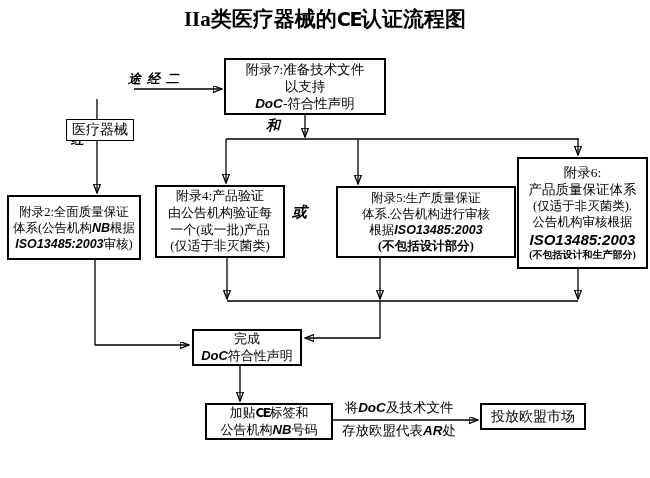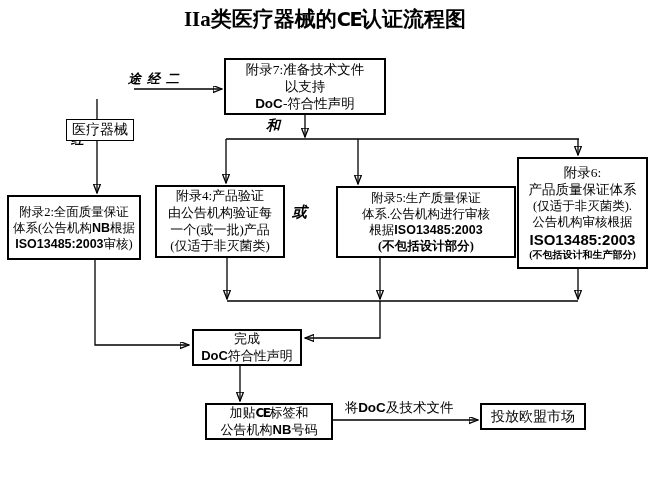--- a/index.html
+++ b/index.html
@@ -6,21 +6,21 @@
   body{background:#ffffff;font-family:"Liberation Serif","DejaVu Serif",serif;}
   #canvas{position:relative;width:650px;height:478px;background:#ffffff;overflow:hidden;padding-left:15px;}
   #wires{position:absolute;left:0;top:0;pointer-events:none;}
   #wires path, #wires line{stroke:#000;stroke-width:1.3;fill:none;}
   .title{position:absolute;top:5px;left:0;width:650px;text-align:center;font-size:21px;font-weight:700;color:#000;}
   .ce{font-family:"DejaVu Sans","Liberation Sans",sans-serif;font-weight:700;letter-spacing:-1.5px;font-size:0.92em;}
   .box{position:absolute;box-sizing:border-box;background:#fff;border:2px solid #000;
        display:flex;flex-direction:column;justify-content:center;align-items:center;
        text-align:center;color:#000;line-height:1.28;}
   .thin{border-width:1px;}
-  .lb{font-family:"Liberation Sans","DejaVu Sans",sans-serif;font-weight:700;}
+  .lb{font-family:"Liberation Sans","DejaVu Sans",sans-serif;font-weight:700;font-style:italic;}
   .cb{font-weight:700;}
   .lbl{position:absolute;color:#000;font-style:italic;font-weight:600;}
   .vert{writing-mode:vertical-rl;letter-spacing:7px;}
   .shiplbl{position:absolute;left:318px;width:162px;text-align:center;font-size:13.5px;color:#000;font-style:normal;font-weight:400;}
 </style>
 </head>
 <body>
 
 <div id="canvas">
 
@@ -51,20 +51,23 @@
     <span>IIa类医疗器械的</span><span class="ce">CE</span><span>认证流程图</span>
   </div>
 
   <div class="lbl" style="left:128px;top:70px;font-size:13px;letter-spacing:6px;">途经二</div>
   <div class="lbl vert" style="left:68px;top:116px;font-size:13px;">途经一</div>
   <div class="lbl" style="left:266px;top:117px;font-size:14px;">和</div>
   <div class="lbl" style="left:292px;top:203px;font-size:15px;">或</div>
   <div class="lbl" style="left:480px;top:209px;font-size:15px;">或</div>
   <div class="shiplbl" style="top:399px;">
     <span>将</span><span class="lb">DoC</span><span>及技术文件</span>
+  </div>
+  <div class="shiplbl" style="top:422px;">
+    <span>存放欧盟代表</span><span class="lb">AR</span><span>处</span>
   </div>
 
   <div class="box thin" style="left:66px;top:77px;width:68px;height:22px;font-size:14px;margin-top:42px;">
     <div>医疗器械</div>
   </div>
 
   <div class="box" style="left:224px;top:58px;width:162px;height:57px;font-size:13.5px;">
     <div>附录7:准备技术文件</div>
     <div>以支持</div>
     <div><span class="lb">DoC</span><span>-符合性声明</span></div>

